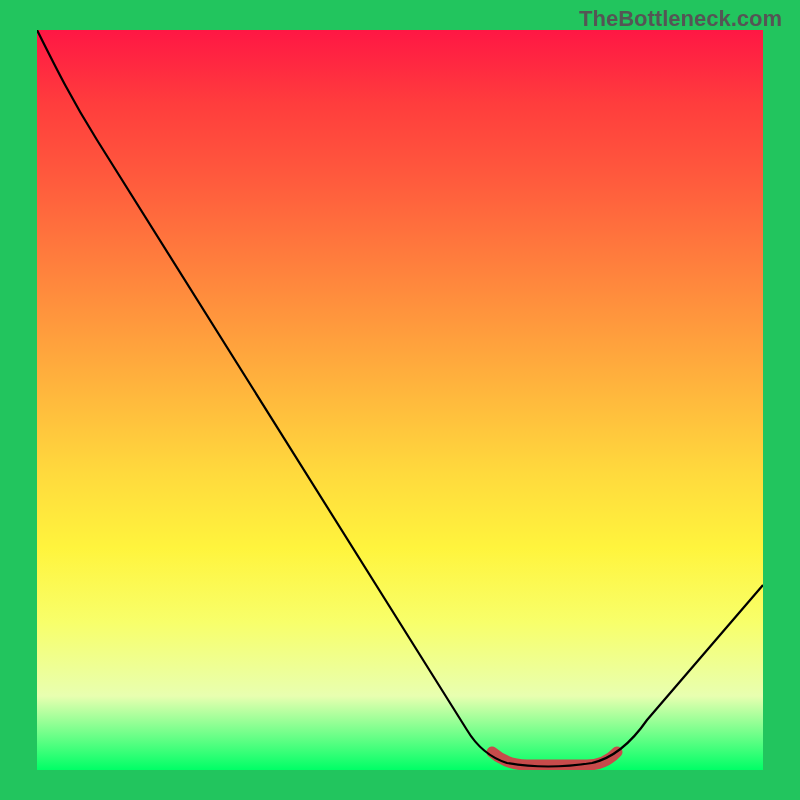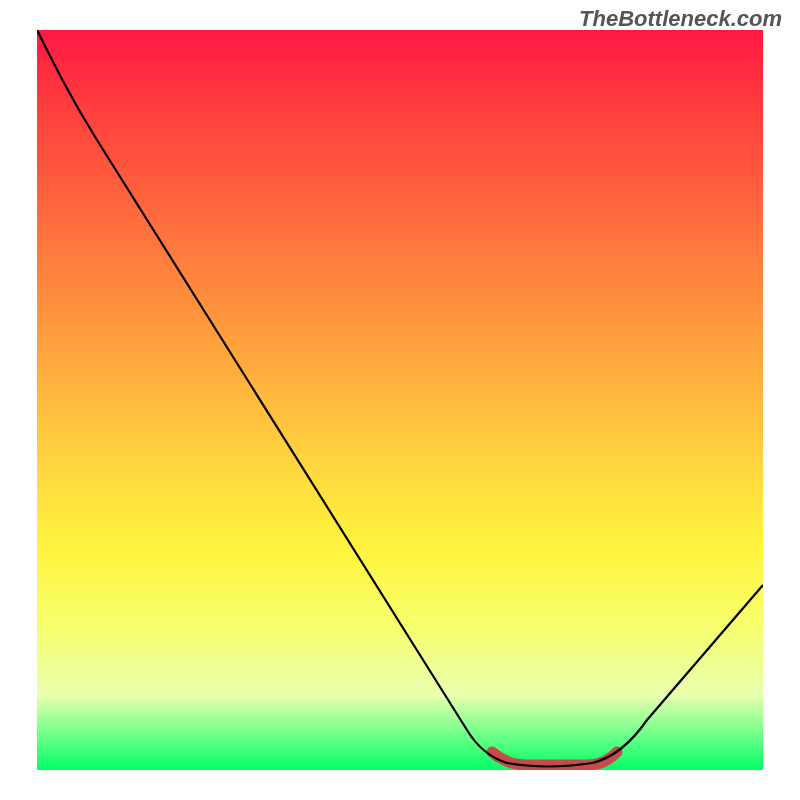--- a/index.html
+++ b/index.html
@@ -1,16 +1,16 @@
 <!DOCTYPE html>
 <html><head>
 <meta charset="utf-8">
 <style>
 body { margin: 0; padding: 0; background: #000; }
-.container { width: 800px; height: 800px; position: relative; background: #ffffff; font-style: italic; }
+.container { width: 800px; height: 800px; position: relative; background: #22c55e; }
 .watermark { position: absolute; top: 6px; right: 18px; color: #555; font-family: Arial, sans-serif; font-size: 22px; font-weight: bold; z-index: 3; }
 .plot { position: absolute; left: 37px; top: 30px; width: 726px; height: 740px; background: linear-gradient(to bottom, #ff1744 0%, #ff3d3d 10%, #ff5a3d 20%, #ff7a3d 30%, #ff9a3d 40%, #ffba3d 50%, #ffda3d 60%, #fff43d 70%, #f8ff6a 80%, #e8ffb0 90%, #00ff66 100%); }
 svg.curve { position: absolute; left: 0; top: 0; width: 726px; height: 740px; z-index: 2; }
 .red-segment { stroke: #c74b4b; stroke-width: 11; stroke-linecap: round; fill: none; }
 .main-curve { stroke: #000; stroke-width: 2.2; fill: none; }
 </style>
 </head>
 <body>
 
 <div class="container">

